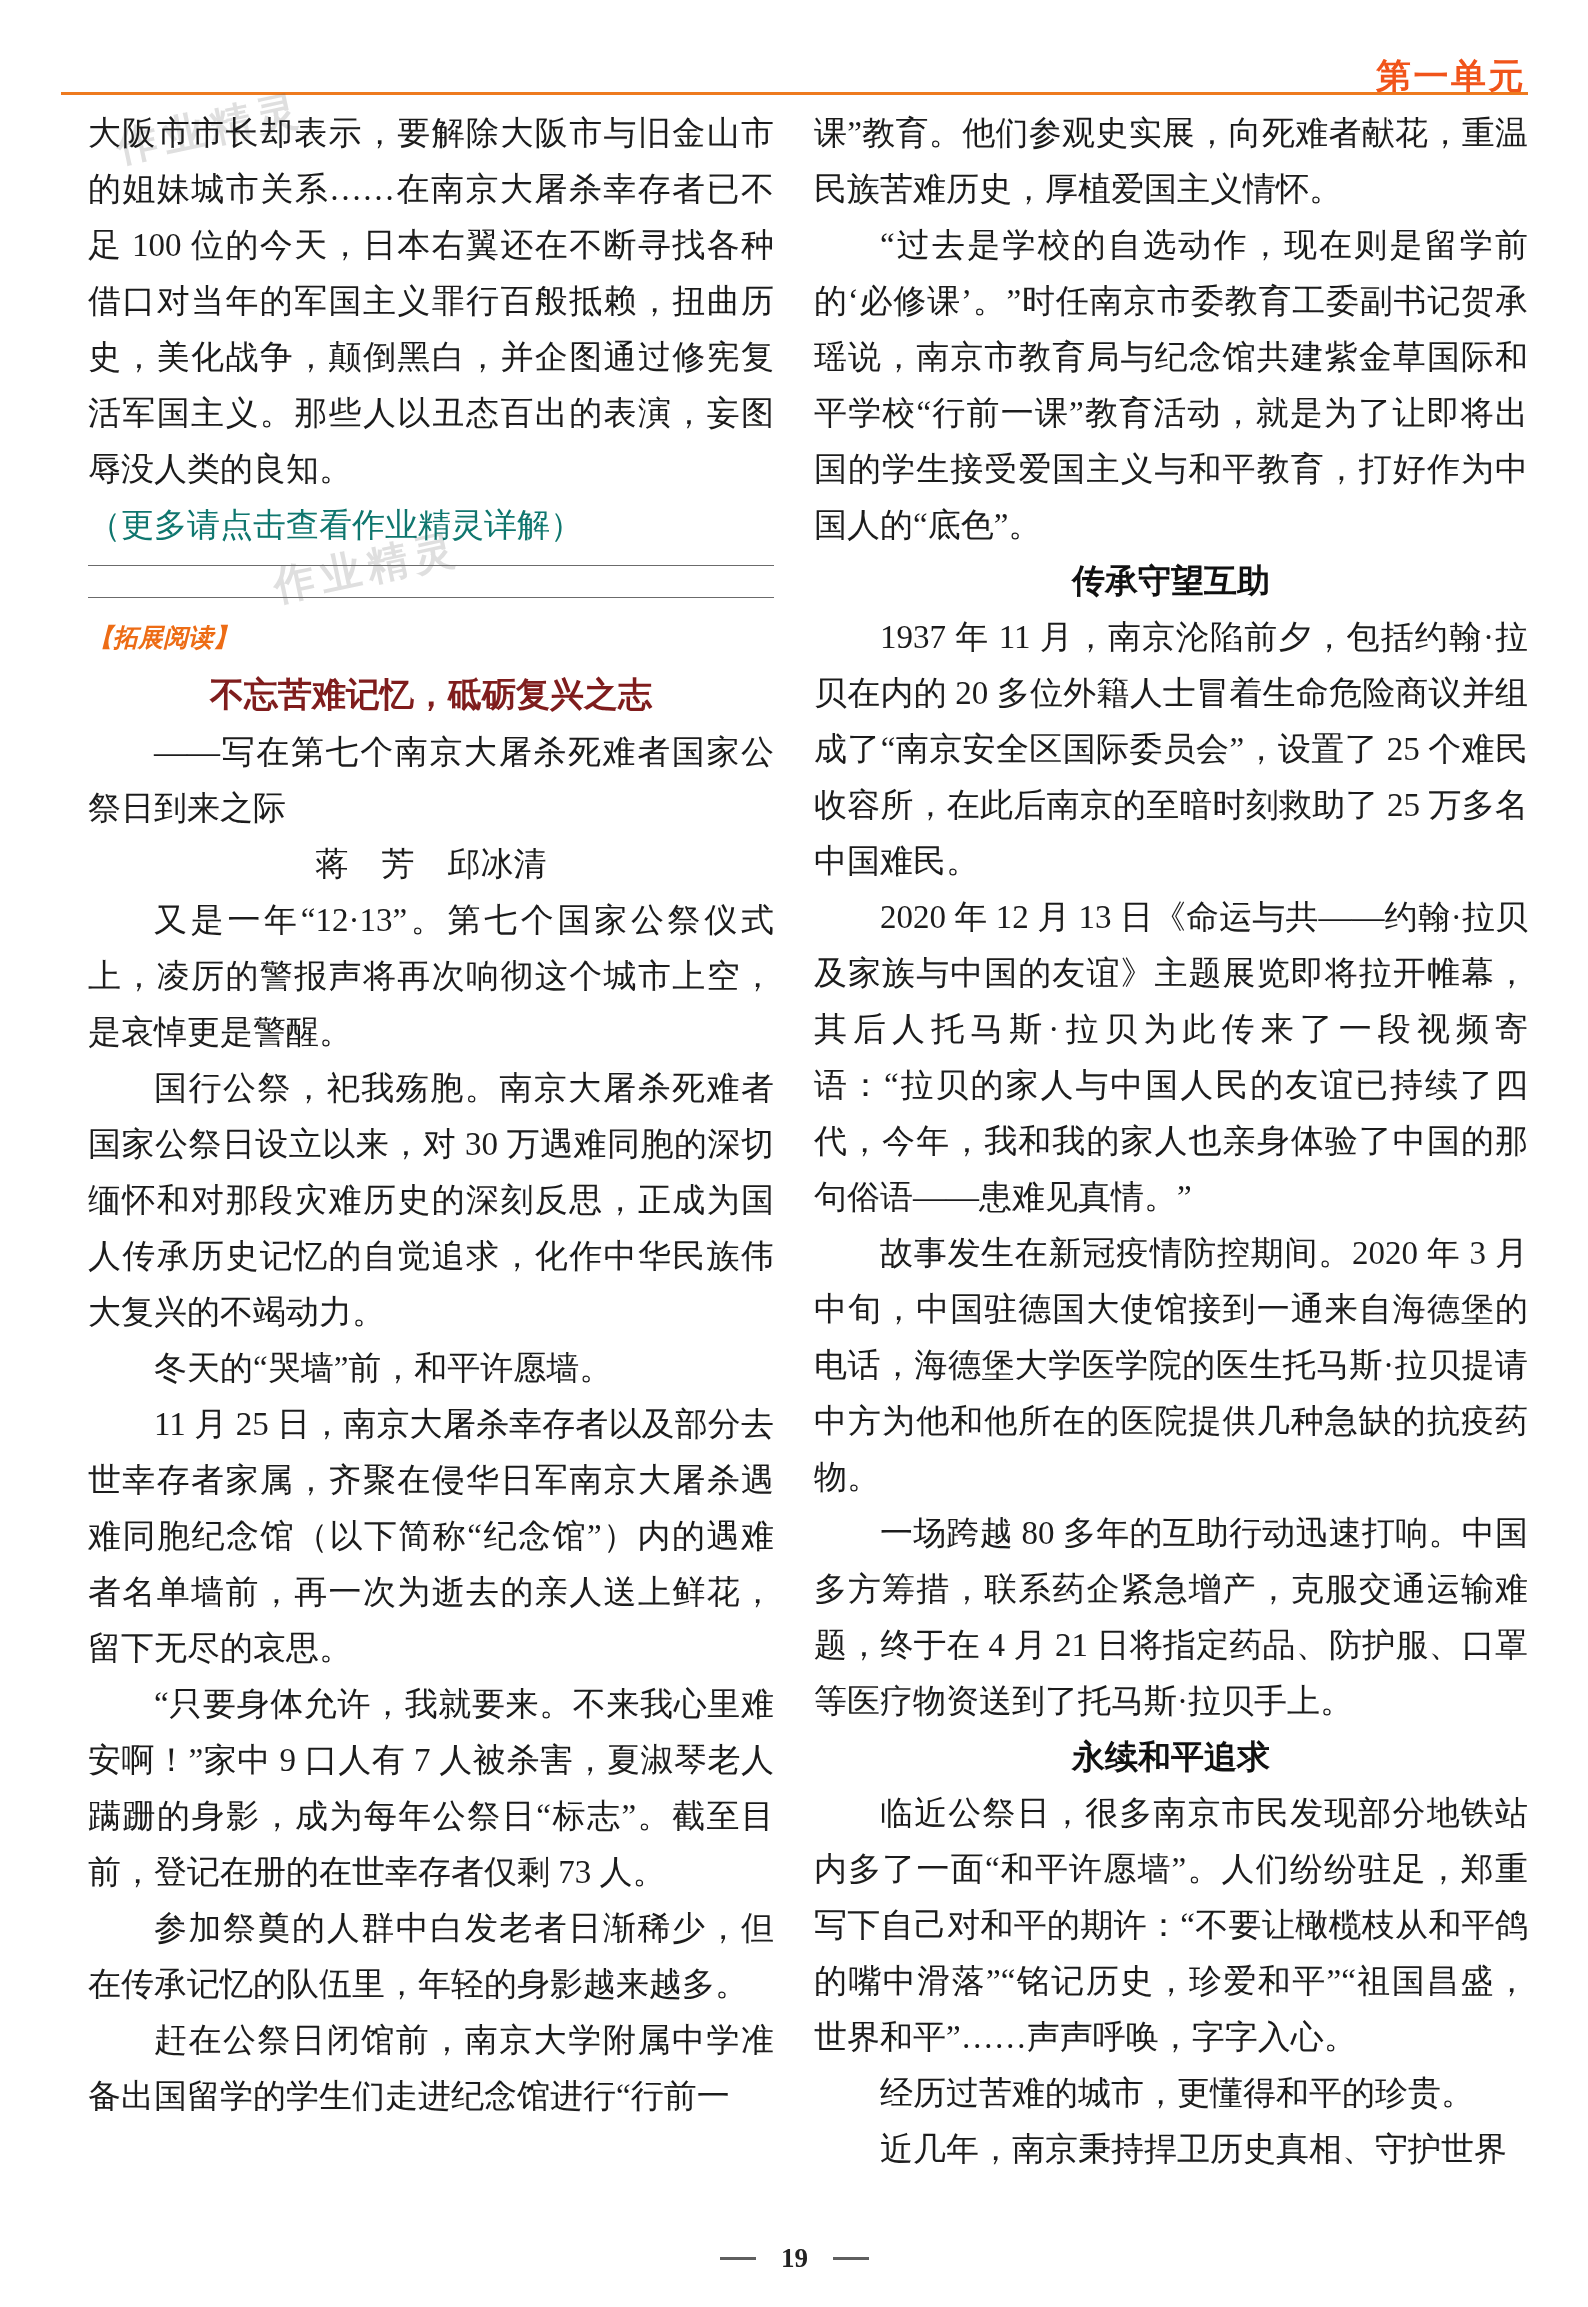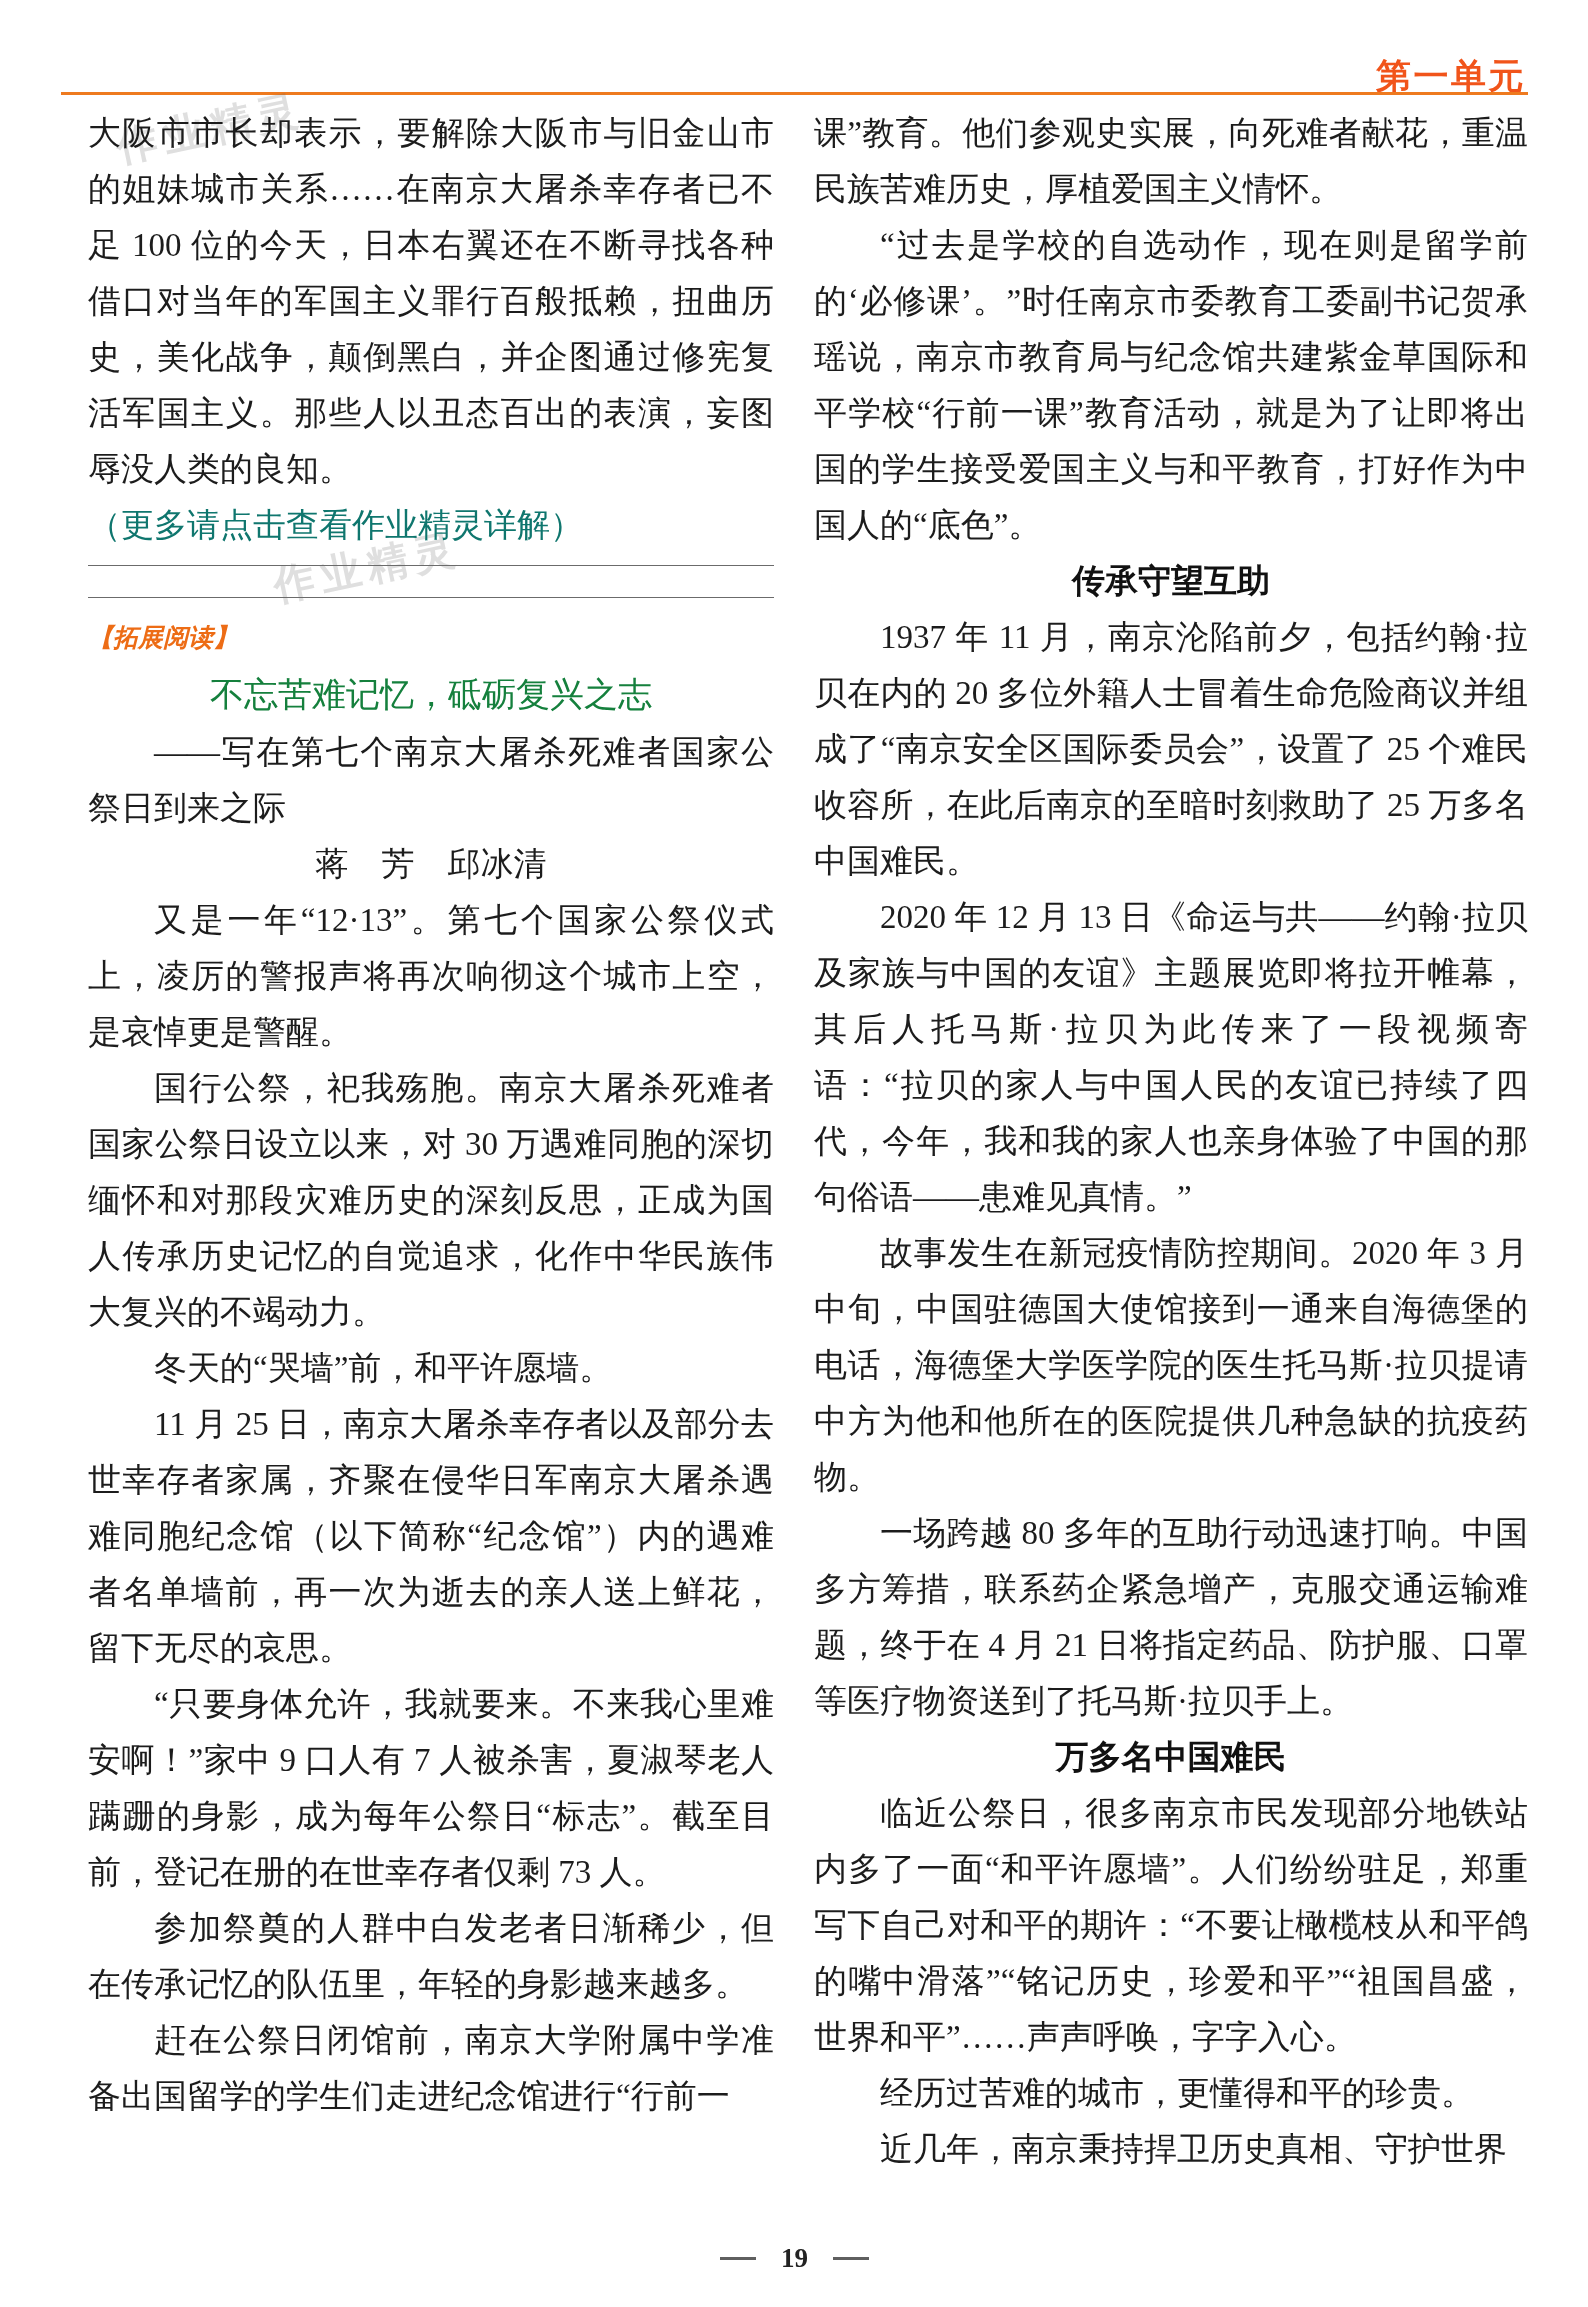--- a/index.html
+++ b/index.html
@@ -37,21 +37,21 @@
     border-top:1.6px solid #6b6b6b;
     border-bottom:1.6px solid #6b6b6b;
   }
   .section-tag {
     font-family:"Liberation Sans","DejaVu Sans",sans-serif;
     font-style:italic; font-weight:bold;
     font-size:25px; color:#ed6c15; line-height:56px;
   }
   .article-title {
     font-family:"Liberation Sans","DejaVu Sans",sans-serif;
-    font-weight:normal; font-size:34px; color:#15803d;
+    font-weight:bold; font-size:34px; color:#7f1d1d;
     text-align:center; line-height:59px;
   }
   .authors { text-align:center; text-indent:0; }
   .sec-heading {
     font-family:"Liberation Sans","DejaVu Sans",sans-serif;
     font-weight:bold; font-size:33px; color:#111;
     text-align:center; line-height:56px;
   }
   .watermark {
     position:absolute;
@@ -102,21 +102,21 @@
   </div>
 
   <div class="column right-col">
     <p class="body no-indent">课”教育。他们参观史实展，向死难者献花，重温民族苦难历史，厚植爱国主义情怀。</p>
     <p class="body">“过去是学校的自选动作，现在则是留学前的‘必修课’。”时任南京市委教育工委副书记贺承瑶说，南京市教育局与纪念馆共建紫金草国际和平学校“行前一课”教育活动，就是为了让即将出国的学生接受爱国主义与和平教育，打好作为中国人的“底色”。</p>
     <div class="sec-heading">传承守望互助</div>
     <p class="body">1937 年 11 月，南京沦陷前夕，包括约翰·拉贝在内的 20 多位外籍人士冒着生命危险商议并组成了“南京安全区国际委员会”，设置了 25 个难民收容所，在此后南京的至暗时刻救助了 25 万多名中国难民。</p>
     <p class="body">2020 年 12 月 13 日《命运与共——约翰·拉贝及家族与中国的友谊》主题展览即将拉开帷幕，其后人托马斯·拉贝为此传来了一段视频寄语：“拉贝的家人与中国人民的友谊已持续了四代，今年，我和我的家人也亲身体验了中国的那句俗语——患难见真情。”</p>
     <p class="body">故事发生在新冠疫情防控期间。2020 年 3 月中旬，中国驻德国大使馆接到一通来自海德堡的电话，海德堡大学医学院的医生托马斯·拉贝提请中方为他和他所在的医院提供几种急缺的抗疫药物。</p>
     <p class="body">一场跨越 80 多年的互助行动迅速打响。中国多方筹措，联系药企紧急增产，克服交通运输难题，终于在 4 月 21 日将指定药品、防护服、口罩等医疗物资送到了托马斯·拉贝手上。</p>
-    <div class="sec-heading">万多名中国难民</div>
+    <div class="sec-heading">永续和平追求</div>
     <p class="body">临近公祭日，很多南京市民发现部分地铁站内多了一面“和平许愿墙”。人们纷纷驻足，郑重写下自己对和平的期许：“不要让橄榄枝从和平鸽的嘴中滑落”“铭记历史，珍爱和平”“祖国昌盛，世界和平”……声声呼唤，字字入心。</p>
     <p class="body">经历过苦难的城市，更懂得和平的珍贵。</p>
     <p class="body">近几年，南京秉持捍卫历史真相、守护世界</p>
   </div>
 
   <div class="footer">
     <span class="dash"></span>
     <span class="page-num">19</span>
     <span class="dash"></span>
   </div>

